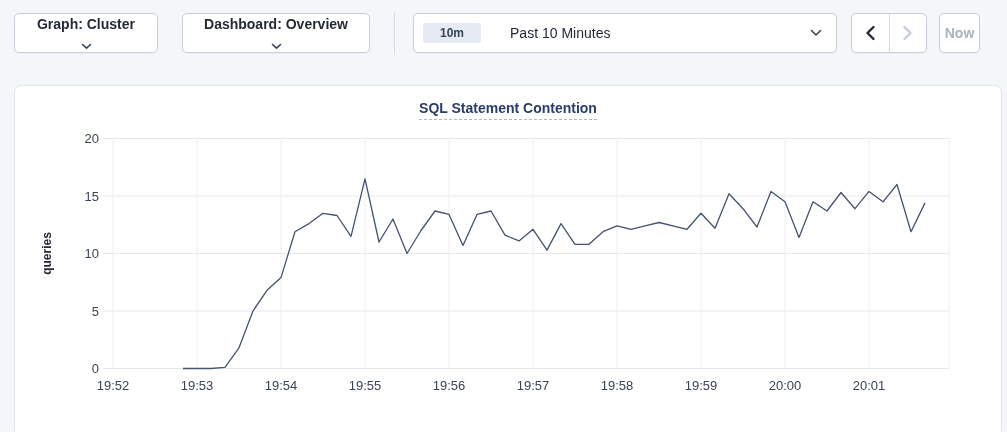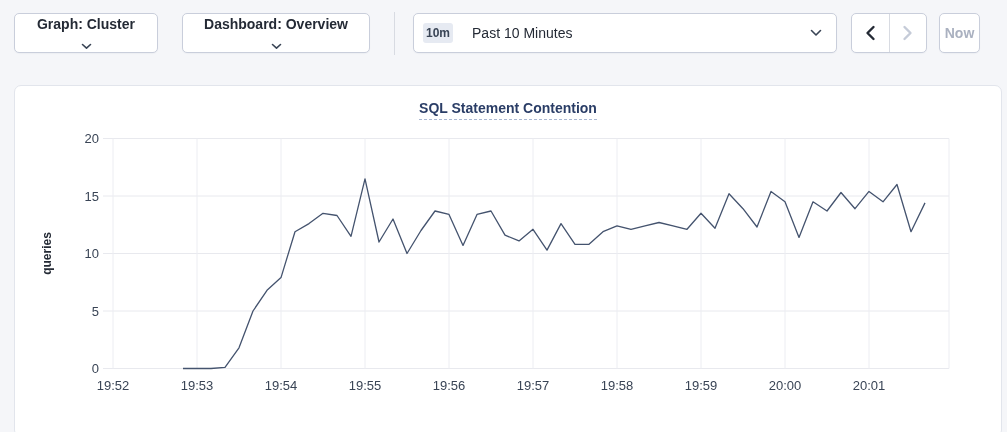--- a/index.html
+++ b/index.html
@@ -22,23 +22,23 @@
   #btn-dashboard{left:182px;width:188px;text-align:center;}
   .tb-divider{position:absolute;left:394px;top:12px;width:1px;height:43px;background:#d8dbe2;}
   .timepicker{
     position:absolute;left:413px;top:13px;width:424px;height:40px;box-sizing:border-box;
     background:#fff;border:1px solid #c9cedb;border-radius:5px;
     display:flex;align-items:center;cursor:pointer;
     box-shadow:0 1px 1px rgba(60,70,100,.04);
   }
   .badge{
     margin-left:9px;background:#e6eaf2;color:#394455;
-    font-size:12px;font-weight:700;border-radius:3px;padding:4px 3px;line-height:1;
+    font-size:12px;font-weight:700;border-radius:3px;padding:4px 17px;line-height:1;
   }
-  .time-label{margin-left:19px;font-size:14px;font-weight:400;color:#242a35;}
+  .time-label{margin-left:29px;font-size:14px;font-weight:400;color:#242a35;}
   .picker-caret{margin-left:auto;margin-right:14px;display:flex;}
   .nav-group{
     position:absolute;left:851px;top:13px;width:76px;height:40px;box-sizing:border-box;
     background:#fff;border:1px solid #c9cedb;border-radius:5px;
     display:flex;overflow:hidden;box-shadow:0 1px 1px rgba(60,70,100,.04);
   }
   .nav-btn{
     flex:1;display:flex;align-items:center;justify-content:center;
     background:transparent;border:none;padding:0;cursor:pointer;
   }

